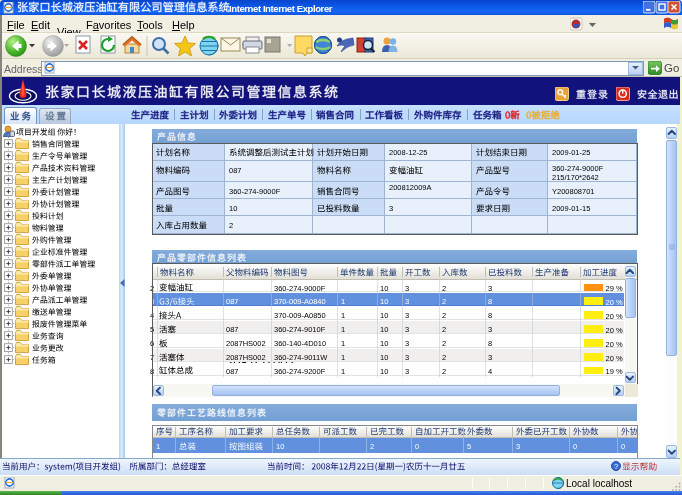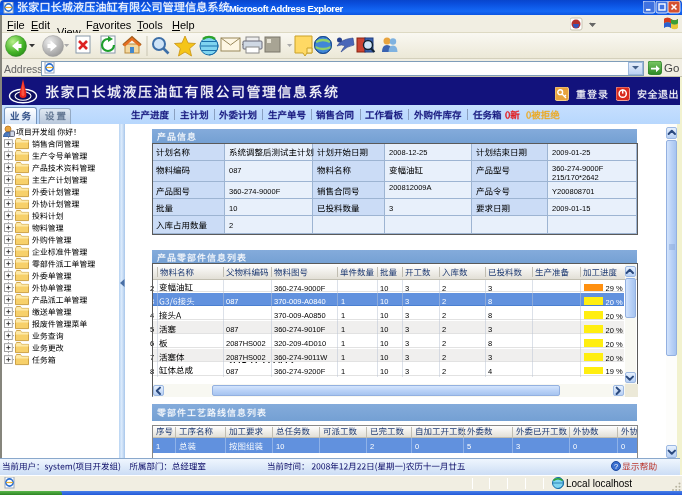--- a/index.html
+++ b/index.html
@@ -215,21 +215,21 @@
         <use href="#g11" x="11000"></use>
         <use href="#g12" x="12000"></use>
         <use href="#g13" x="13000"></use>
         <use href="#g14" x="14000"></use>
         <use href="#g15" x="15000"></use>
         <use href="#g16" x="16000"></use>
         <use href="#g17" x="17000"></use>
         <use href="#g18" x="18000"></use>
       </g>
     </svg>
-    <div class="lat" style="left:224px;top:2.5px;font-size:9.5px;font-weight:bold;color:#fff;letter-spacing:-0.4px">- Microsoft Address Explorer</div>
+    <div class="lat" style="left:224px;top:2.5px;font-size:9.5px;font-weight:bold;color:#fff;letter-spacing:-0.4px">- Internet Internet Explorer</div>
     <svg class="abs" style="left:643px;top:1px" width="13" height="13">
       <rect x="0" y="0" width="12" height="12" rx="2" fill="#3f72e0" stroke="#fff" stroke-width="0.8"></rect>
       <path d="M3 8.8h4.5" stroke="#fff" stroke-width="1.8"></path>
     </svg>
     <svg class="abs" style="left:656px;top:1px" width="13" height="13">
       <rect x="0" y="0" width="12" height="12" rx="2" fill="#3f72e0" stroke="#fff" stroke-width="0.8"></rect>
       <rect x="3" y="3" width="6" height="6" fill="none" stroke="#fff" stroke-width="1.4"></rect>
     </svg>
     <svg class="abs" style="left:668px;top:1px" width="13" height="13">
       <rect x="0" y="0" width="12" height="12" rx="2" fill="#d4502f" stroke="#fff" stroke-width="0.8"></rect>
@@ -1234,21 +1234,21 @@
     <div class="abs" style="left:584px;top:325.2px;width:19px;height:7.5px;background:#ffee10"></div>
     <div class="lat" style="left:605.5px;top:325.7px;font-size:7.5px;color:#000000;">20 %</div>
     <div class="abs" style="left:152.5px;top:335.1px;width:471.5px;height:12.9px;background:#ffffff;border-bottom:1px solid #e2e2e2"></div>
     <div class="lat" style="left:150px;top:339.1px;width:6px;font-size:7.5px;color:#000000;overflow:hidden">6</div>
     <svg class="tx " style="left:159px;top:337.6px" width="11" height="12">
       <g transform="translate(0,8.5) scale(0.0085,-0.0085)" fill="#000000">
         <use href="#g48" x="0"></use>
       </g>
     </svg>
     <div class="lat" style="left:226px;top:339.1px;font-size:7.5px;color:#000000;">2087HS002</div>
-    <div class="lat" style="left:274px;top:339.1px;font-size:7.5px;color:#000000;">320-209-4D010</div>
+    <div class="lat" style="left:274px;top:339.1px;font-size:7.5px;color:#000000;">360-140-4D010</div>
     <div class="lat" style="left:341px;top:339.1px;font-size:7.5px;color:#000000;">1</div>
     <div class="lat" style="left:380px;top:339.1px;font-size:7.5px;color:#000000;">10</div>
     <div class="lat" style="left:405px;top:339.1px;font-size:7.5px;color:#000000;">3</div>
     <div class="lat" style="left:442px;top:339.1px;font-size:7.5px;color:#000000;">2</div>
     <div class="lat" style="left:488px;top:339.1px;font-size:7.5px;color:#000000;">8</div>
     <div class="abs" style="left:584px;top:339.1px;width:19px;height:7.5px;background:#ffee10"></div>
     <div class="lat" style="left:605.5px;top:339.6px;font-size:7.5px;color:#000000;">20 %</div>
     <div class="abs" style="left:152.5px;top:349px;width:471.5px;height:12.9px;background:#f0efee;border-bottom:1px solid #e2e2e2"></div>
     <div class="lat" style="left:150px;top:353px;width:6px;font-size:7.5px;color:#000000;overflow:hidden">7</div>
     <svg class="tx " style="left:159px;top:351.5px" width="28" height="12">

